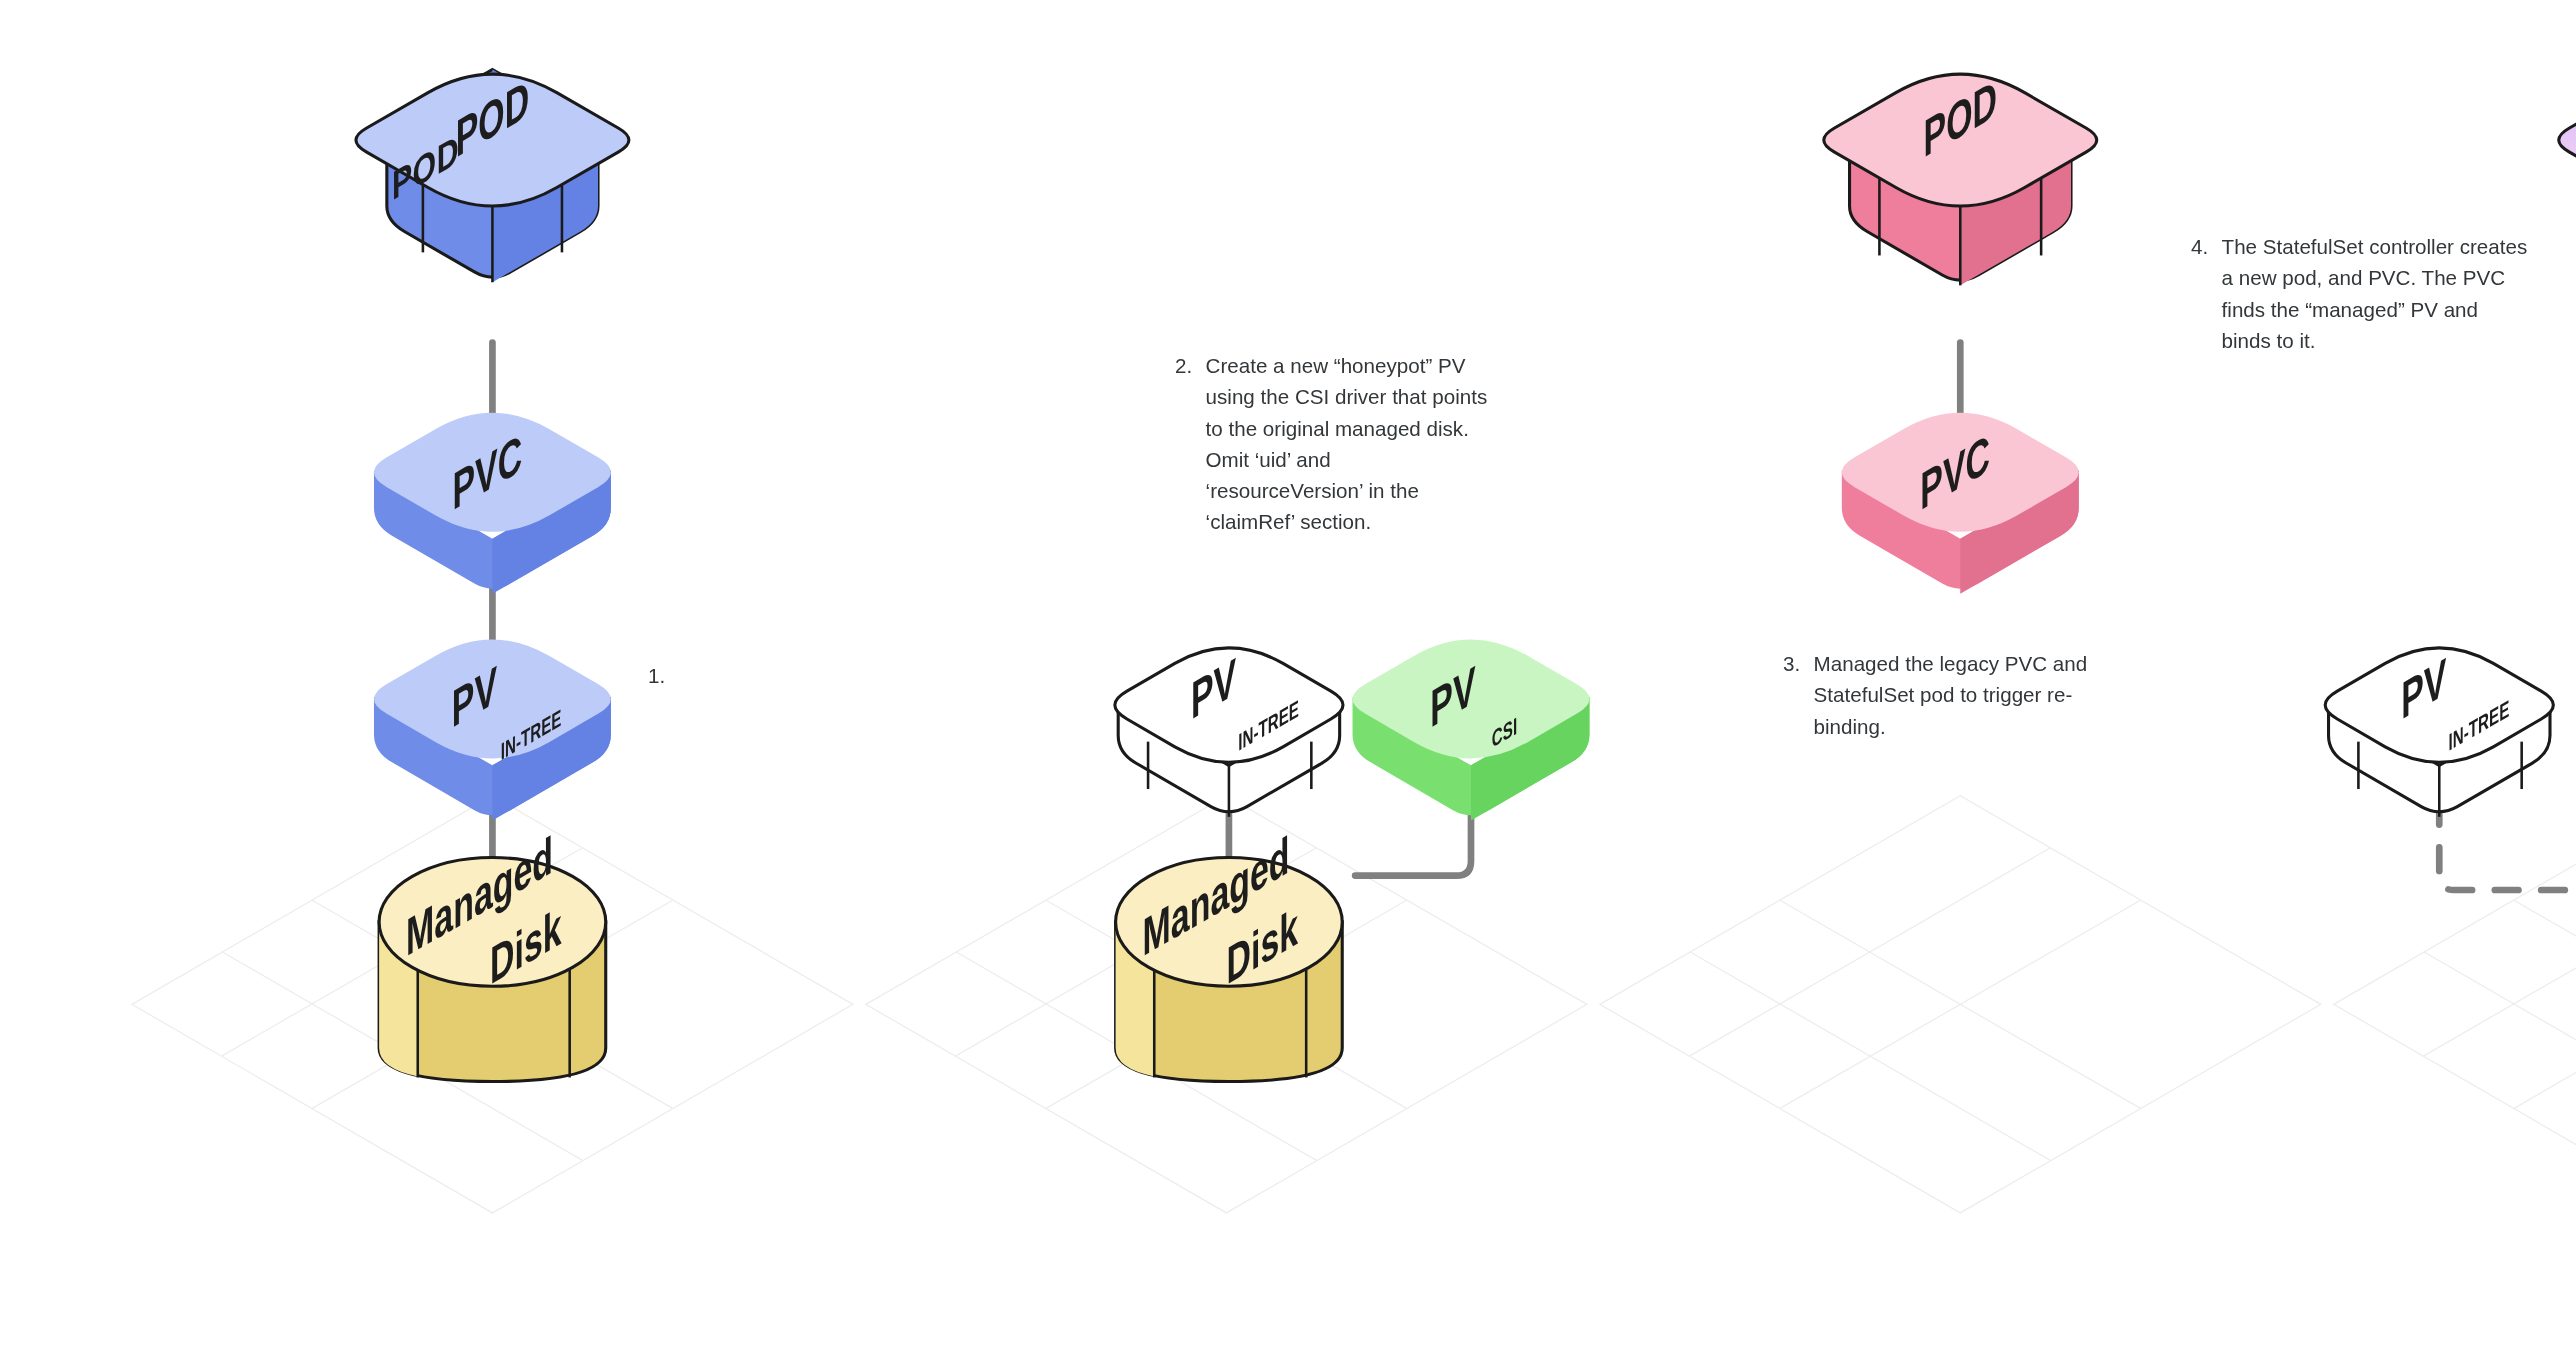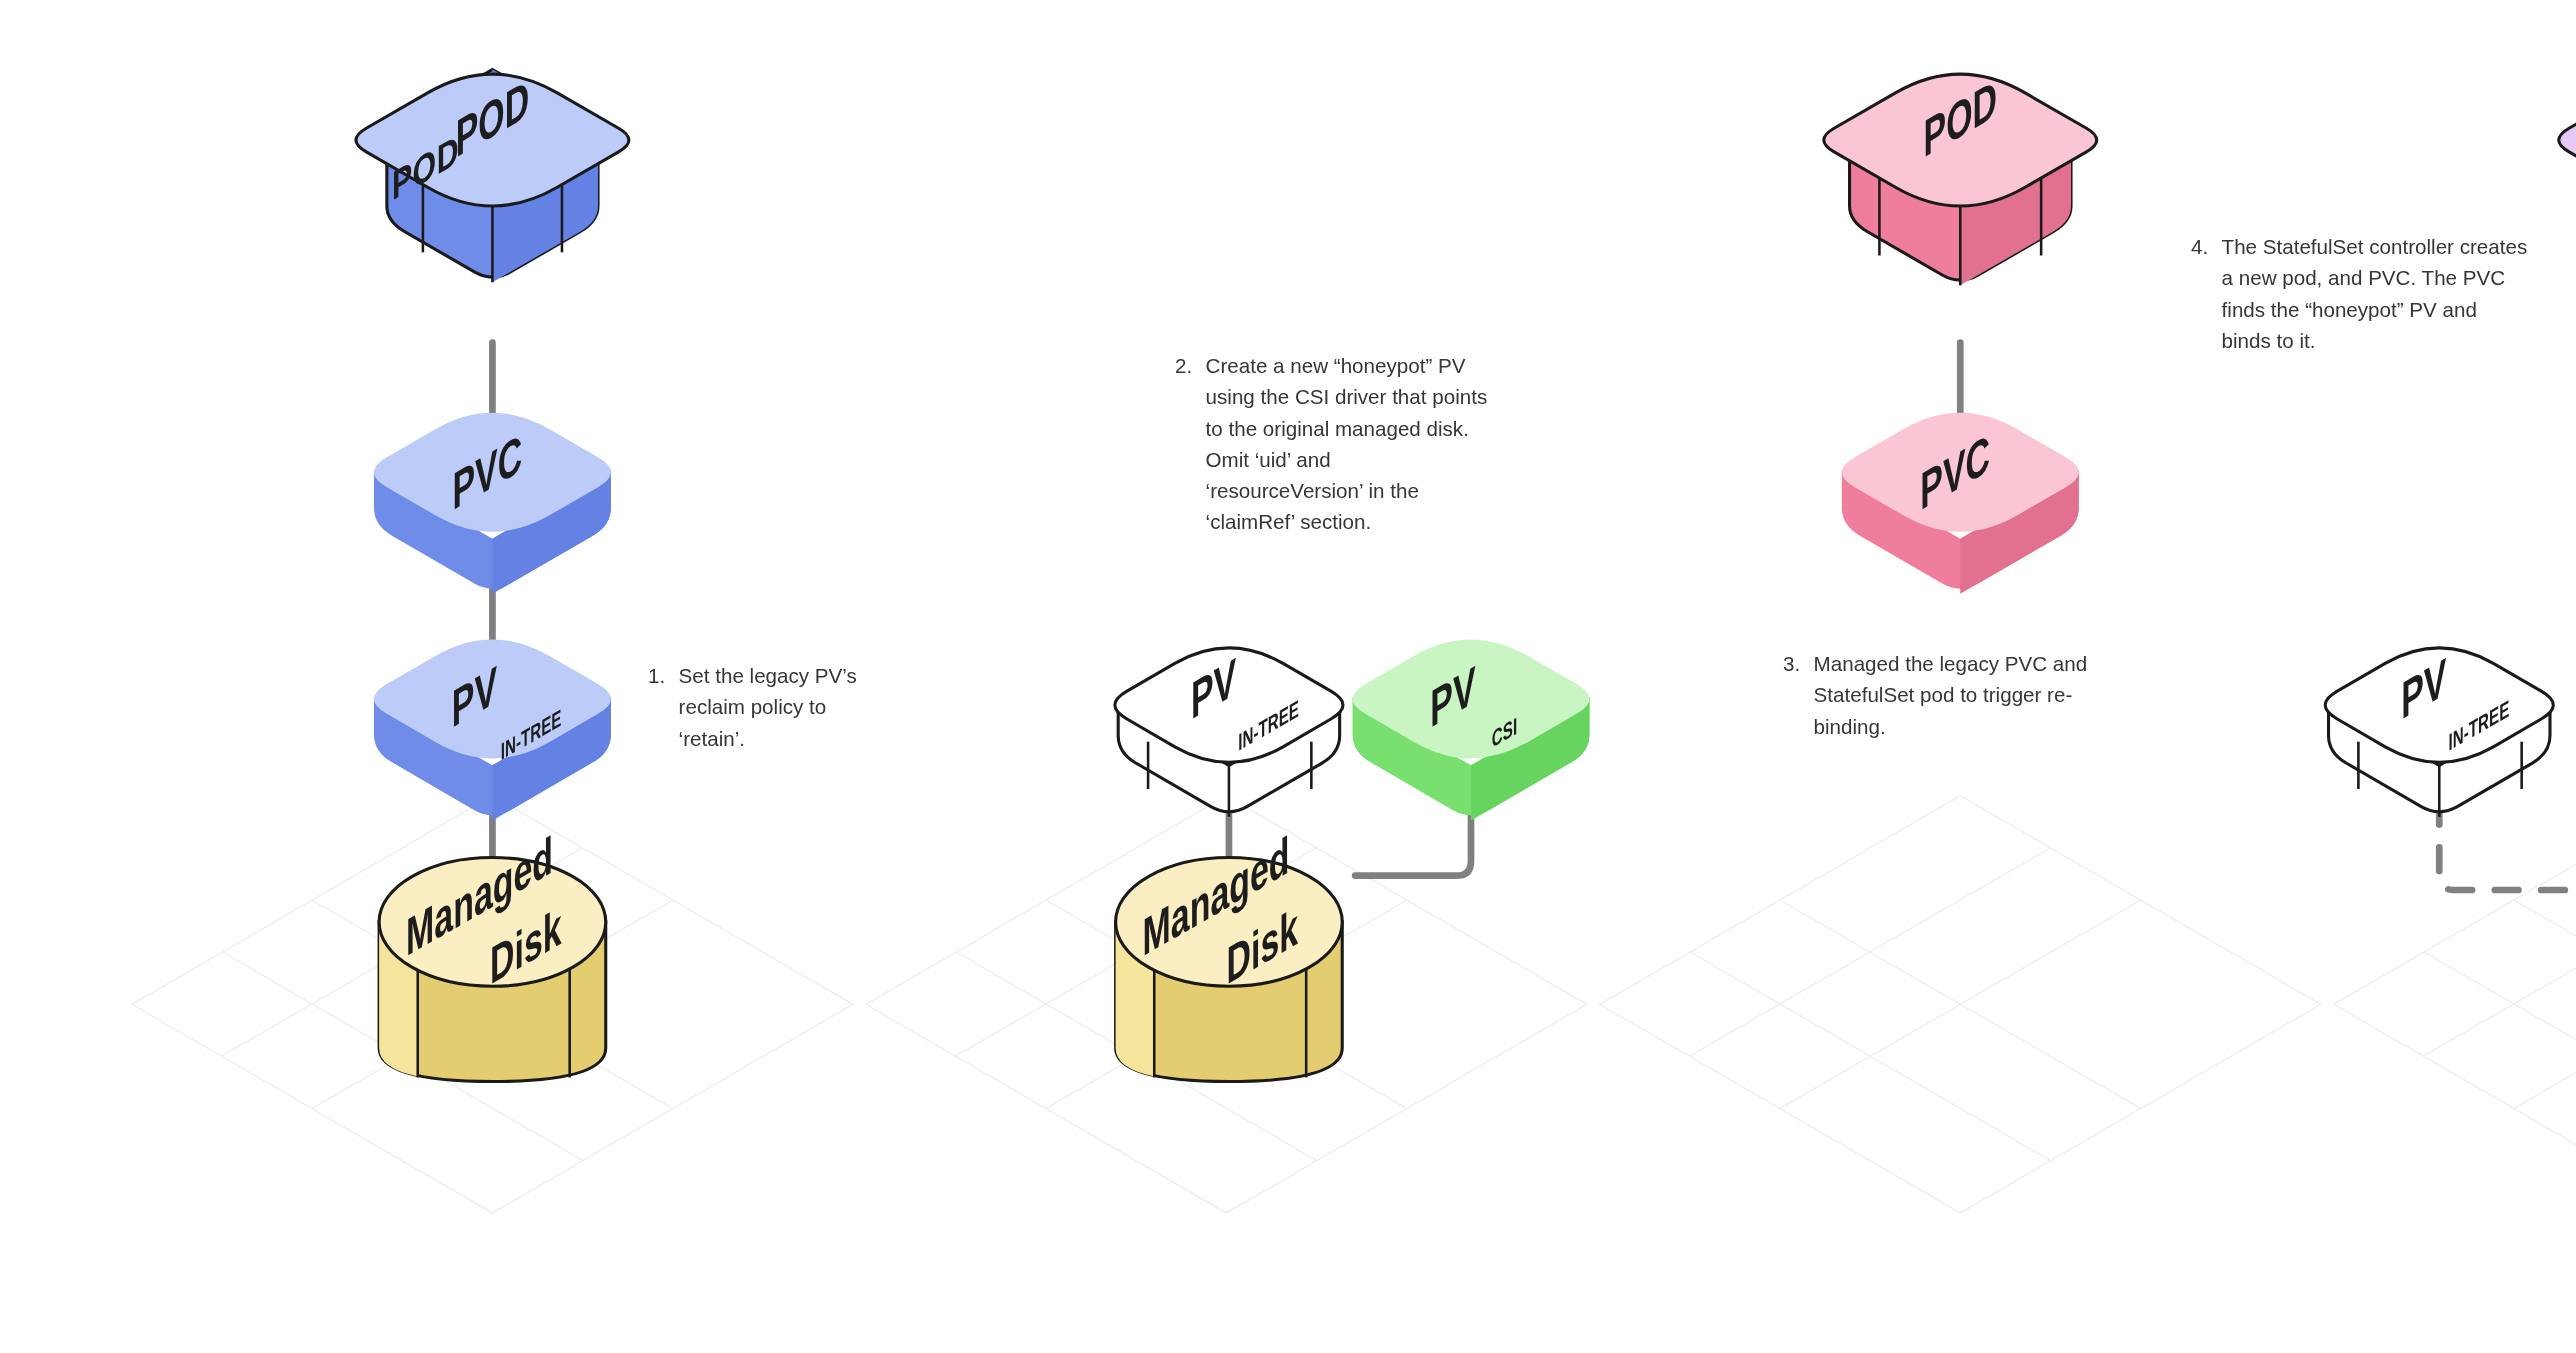--- a/index.html
+++ b/index.html
@@ -304,32 +304,31 @@
         <text x="0" y="0" font-size="76" text-anchor="middle">Managed</text>
       </g>
       <g transform="translate(5297,1872) rotate(-30) skewX(-30) scale(1,1.16)">
         <text x="0" y="0" font-size="76" text-anchor="middle">Disk</text>
       </g>
     </g>
   </svg>
 
   <div class="step" style="left:648px;top:660px;width:242px;">
     <span class="num">1.</span>
-    <span class="body">Set the legacy PV’s reclaim policy to ‘retain’.</span>
   </div>
 
   <div class="step" style="left:1175px;top:350px;width:314px;">
     <span class="num">2.</span>
     <span class="body">Create a new “honeypot” PV using the CSI driver that points to the original managed disk. Omit ‘uid’ and ‘resourceVersion’ in the ‘claimRef’ section.</span>
   </div>
 
   <div class="step" style="left:1783px;top:648px;width:330px;">
     <span class="num">3.</span>
     <span class="body">Managed the legacy PVC and StatefulSet pod to trigger re-binding.</span>
   </div>
 
   <div class="step" style="left:2191px;top:231px;width:340px;">
     <span class="num">4.</span>
-    <span class="body">The StatefulSet controller creates a new pod, and PVC. The PVC finds the “honeypot” PV and binds to it.</span>
+    <span class="body">The StatefulSet controller creates a new pod, and PVC. The PVC finds the “managed” PV and binds to it.</span>
   </div>
 
 </div>
 
 
 </body></html>

